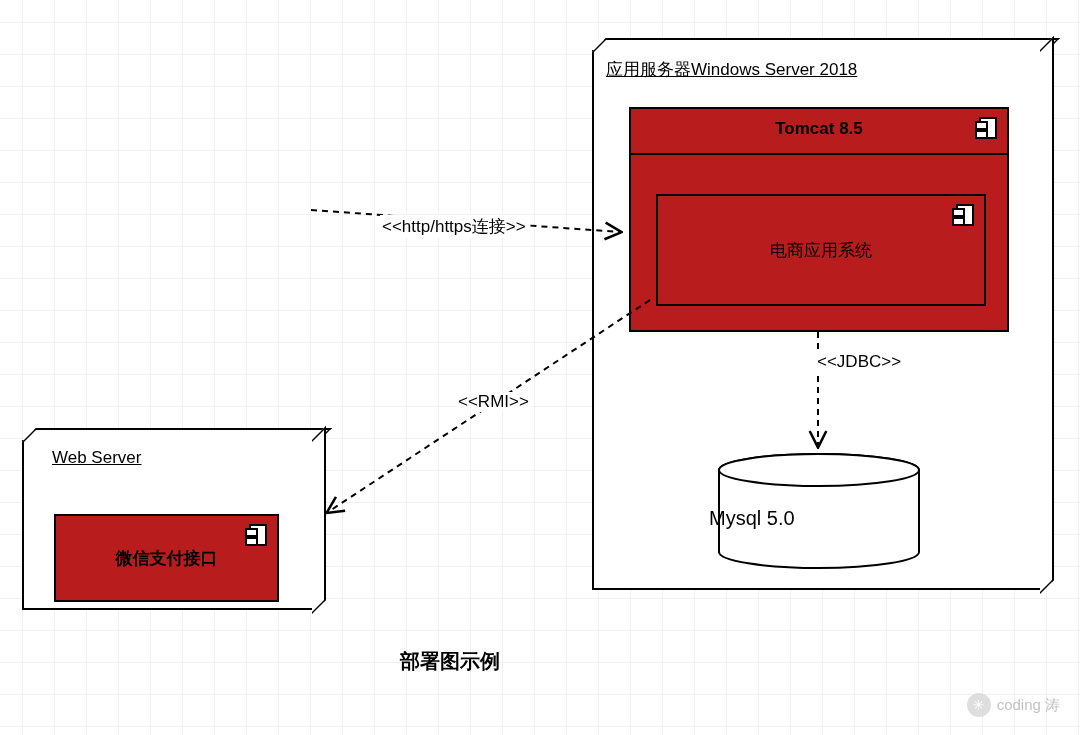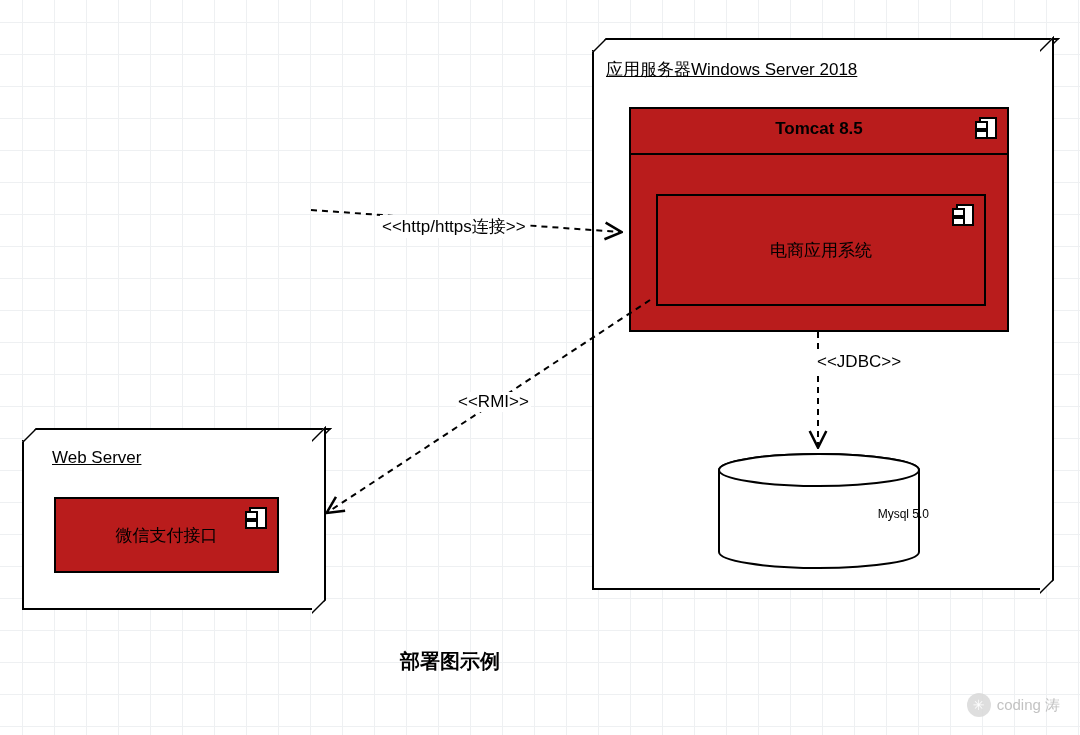--- a/index.html
+++ b/index.html
@@ -152,26 +152,26 @@
       </div>
     </div>
 
     <svg style="position:absolute; left:115px; top:400px; width:220px; height:118px;" viewBox="0 0 220 118">
       <ellipse cx="110" cy="18" rx="100" ry="16" fill="#fff" stroke="#000" stroke-width="2"></ellipse>
       <path d="M10 18 L10 100 A100 16 0 0 0 210 100 L210 18" fill="#fff" stroke="#000" stroke-width="2"></path>
       <ellipse cx="110" cy="18" rx="100" ry="16" fill="#fff" stroke="#000" stroke-width="2"></ellipse>
       <text x="110" y="72" text-anchor="middle" font-size="17" font-family="Arial"></text>
     </svg>
 
-    <span style="position:absolute; left:115px; top:455px; width:220px; text-align:right; font-size:12px;">Mysql 5.0</span>
+    <span style="position:absolute; left:115px; top:455px; width:220px; text-align:left; font-size:20px;">Mysql 5.0</span>
   </div>
 
   <div class="node3d" style="left:22px; top:440px; width:292px; height:170px;">
     <span class="node-title" style="left:10px; top:6px;margin-left:18px;">Web Server</span>
-    <div class="component" style="left:30px; top:55px; width:225px; height:76px;">
+    <div class="component" style="left:30px; top:72px; width:225px; height:88px;font-weight:bold;">
       <span class="component-label">微信支付接口</span>
       <div class="comp-icon"></div>
     </div>
   </div>
 
   <svg class="lines" width="1080" height="735">
     <defs>
       <marker id="arrow" viewBox="0 0 12 12" refX="10" refY="6" markerWidth="10" markerHeight="10" orient="auto-start-reverse">
         <path d="M1 1 L11 6 L1 11" fill="none" stroke="#000" stroke-width="1.5"></path>
       </marker>

